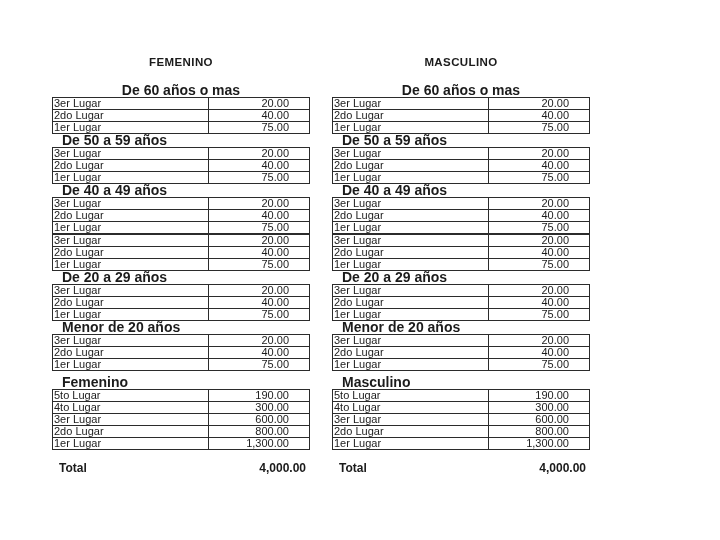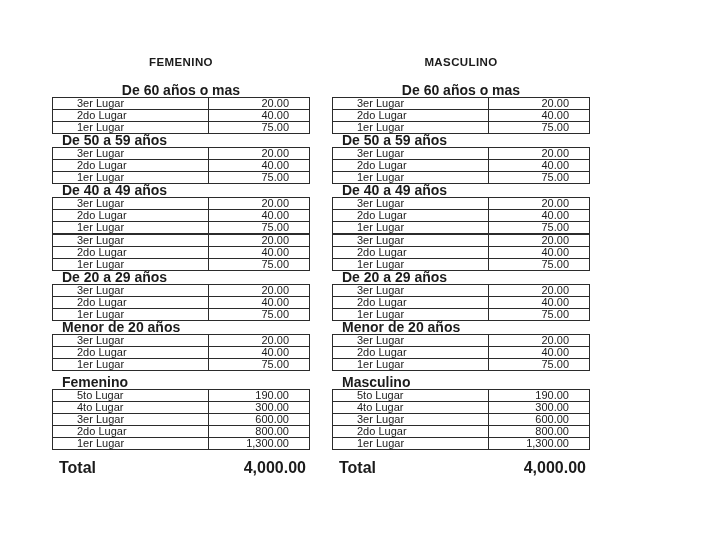--- a/index.html
+++ b/index.html
@@ -66,36 +66,36 @@
   .prize-table td {
     border: 1px solid #2b2b2b;
     height: 11px;
     line-height: 11px;
     font-size: 11px;
     padding: 0;
     overflow: hidden;
     white-space: nowrap;
   }
   td.label-cell {
-    padding-left: 24px;
+    padding-left: 1px;
   }
   td.amount-cell {
     width: 80px;
     text-align: right;
     padding-right: 20px;
   }
   .overall-section {
     margin-top: 5px;
   }
   .total-row {
     margin-top: 12px;
     display: flex;
     justify-content: space-between;
     font-weight: bold;
-    font-size: 16px;
+    font-size: 12px;
     padding-left: 7px;
     padding-right: 4px;
     line-height: 12px;
   }
 </style>
 </head>
 <body>
 
 <div class="page">
   <div class="columns">

